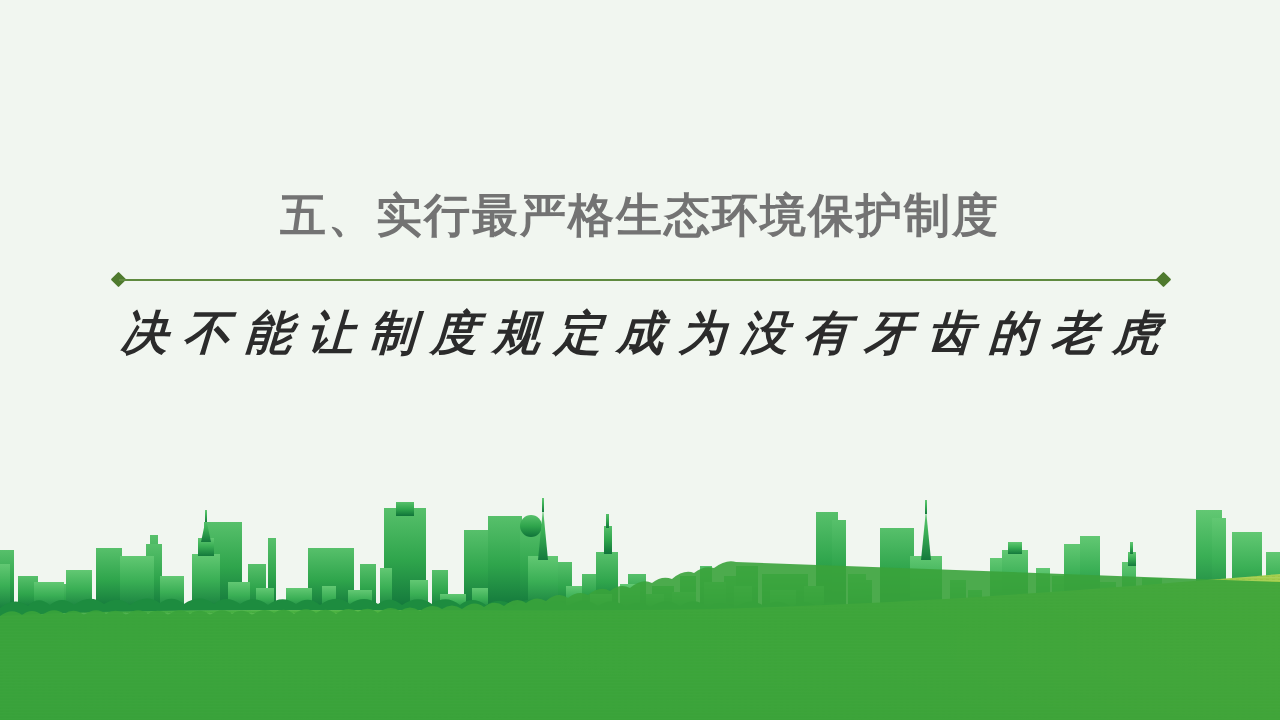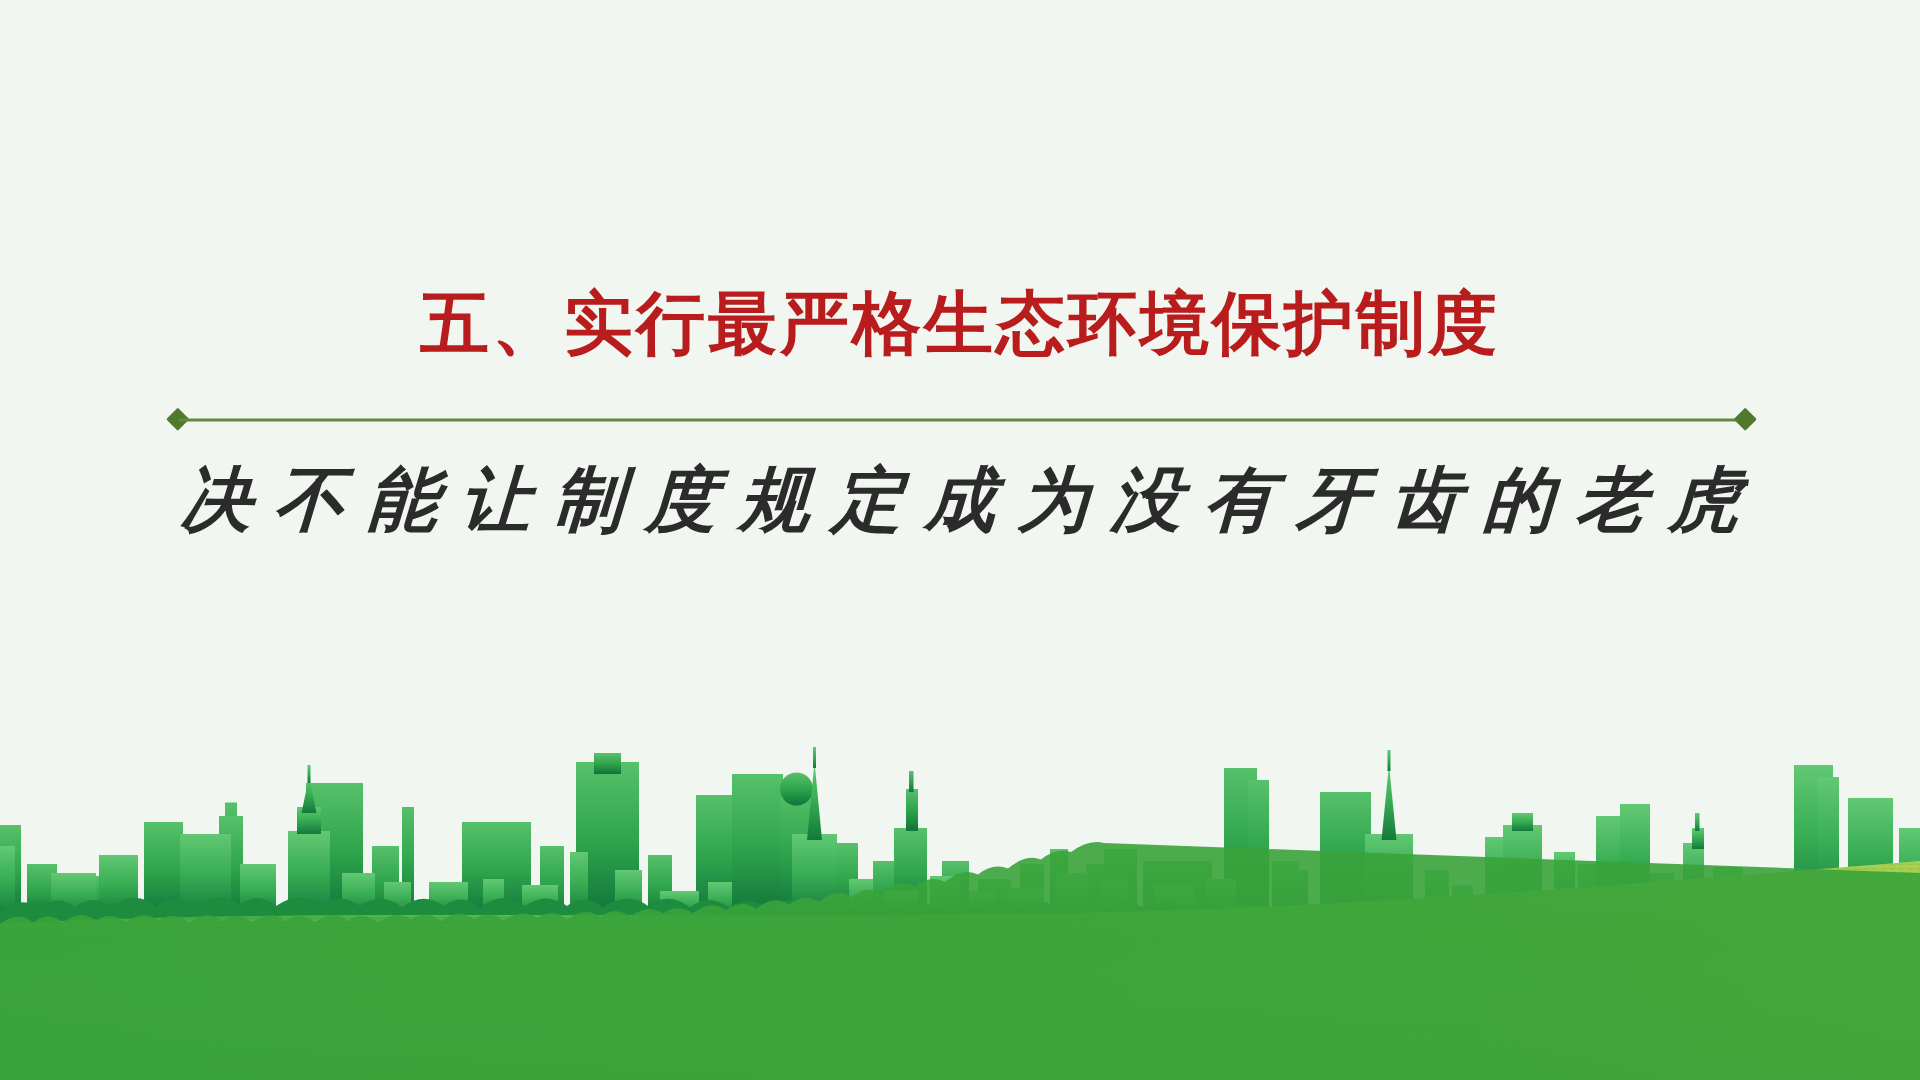--- a/index.html
+++ b/index.html
@@ -30,21 +30,21 @@
     width: 1280px;
     text-align: center;
   }
 
   .slide-title {
     display: inline-block;
     font-family: "DejaVu Sans", "Liberation Sans", sans-serif;
     font-size: 46px;
     font-weight: 700;
     letter-spacing: 2px;
-    color: #b91c1c;
+    color: #737373;
     line-height: 1.18;
     white-space: nowrap;
   }
 
   
   .divider {
     position: absolute;
     left: 113px;
     top: 274px;
     width: 1056px;

